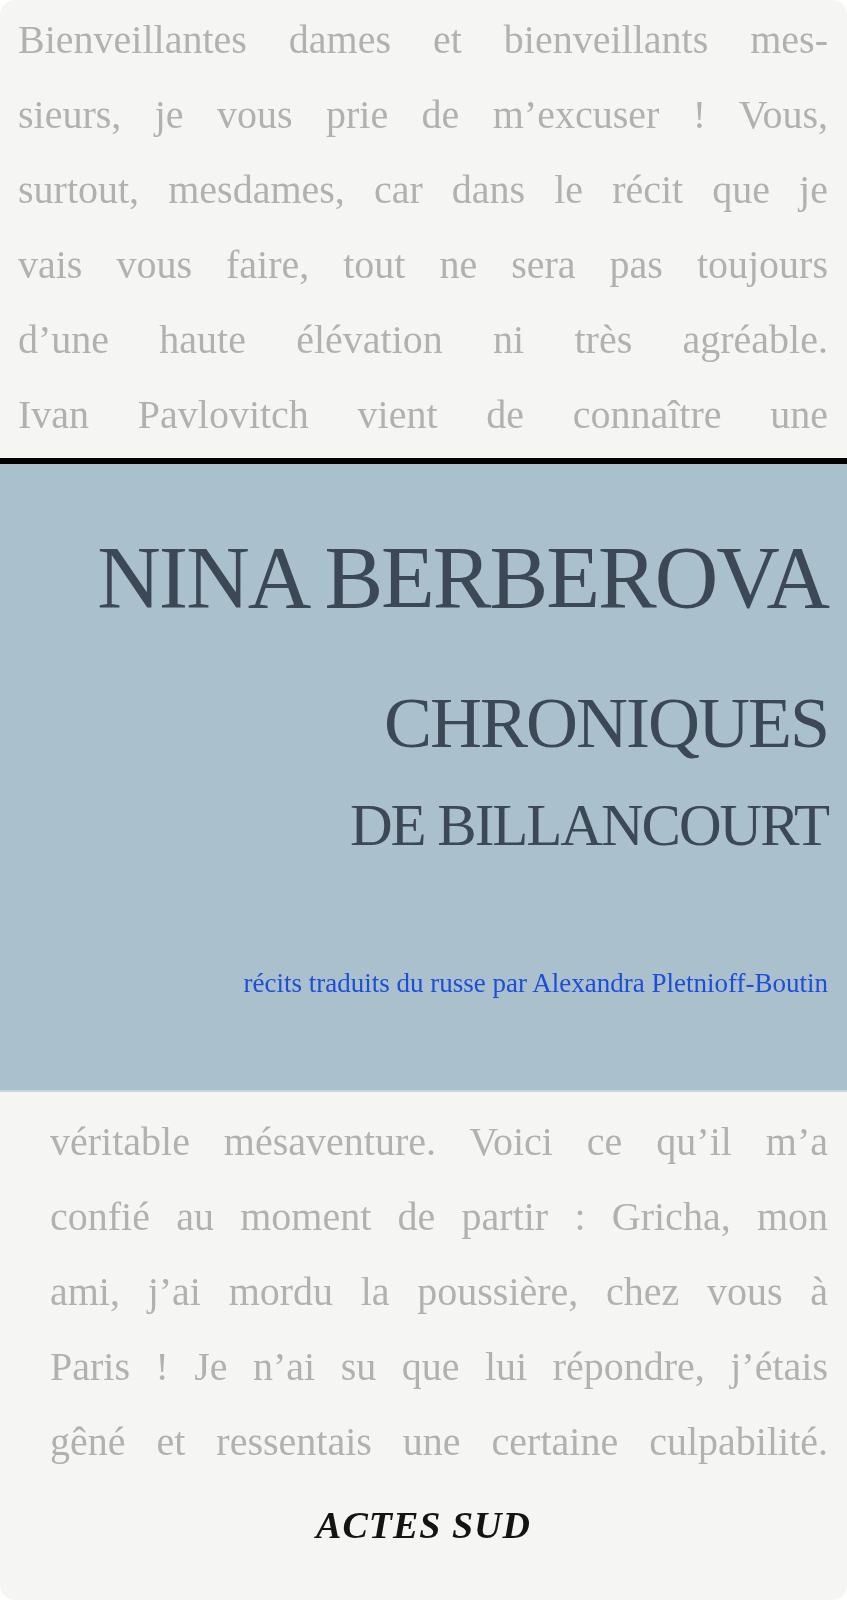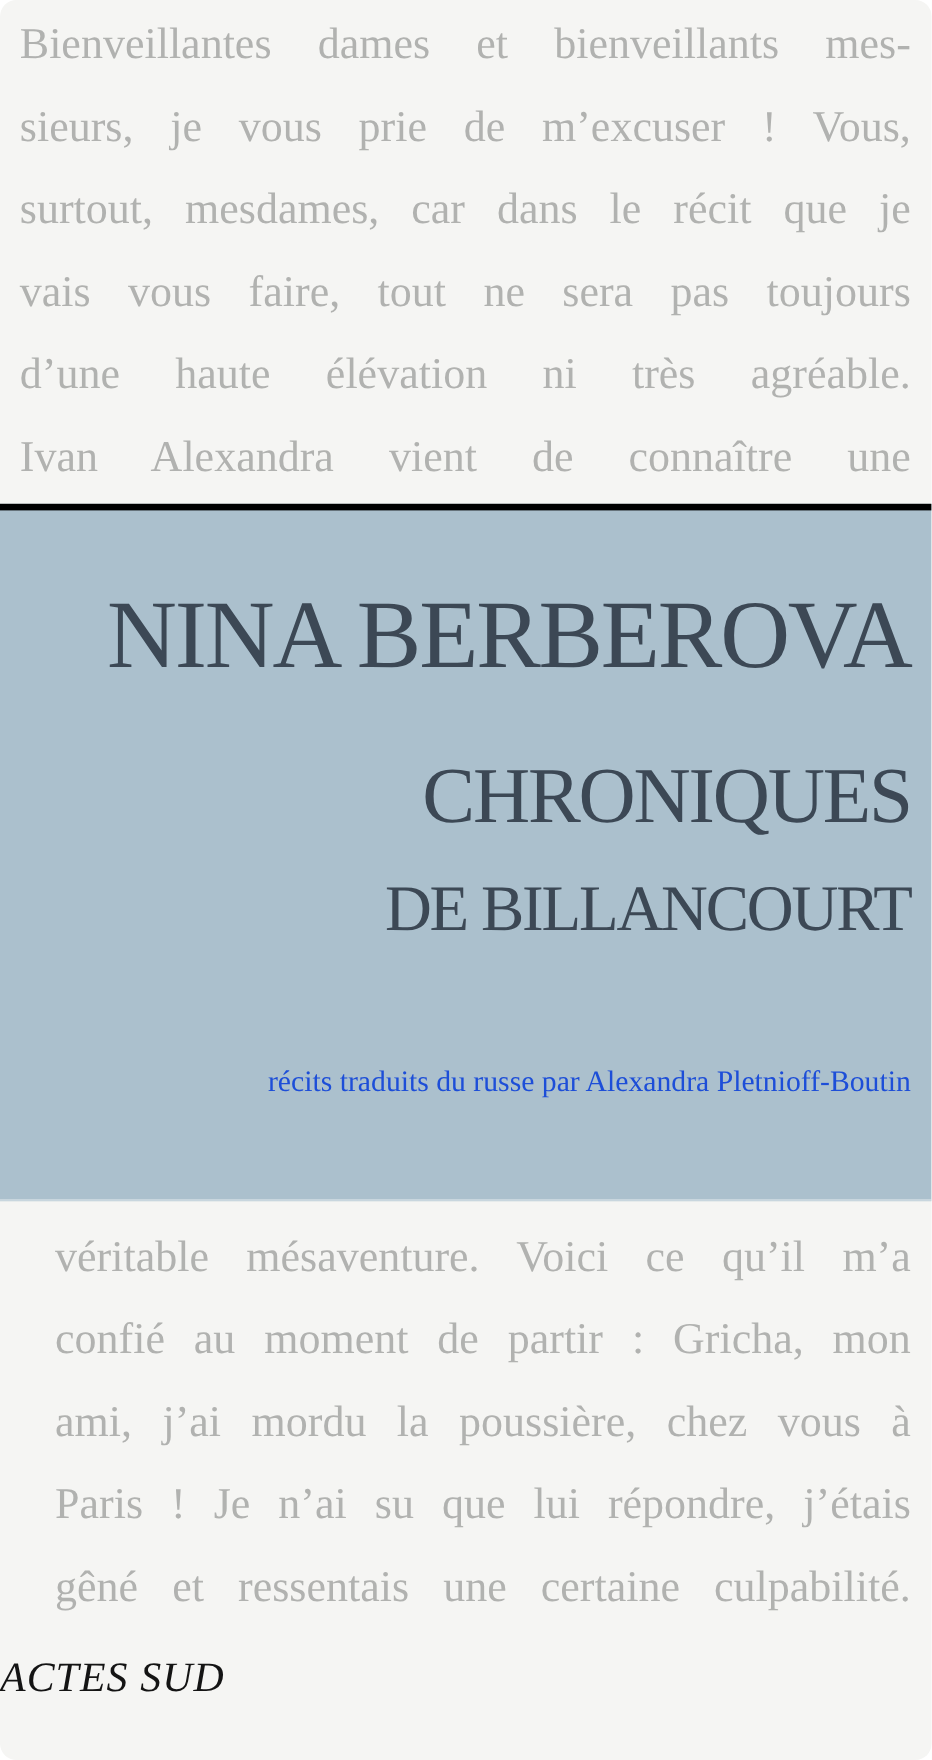--- a/index.html
+++ b/index.html
@@ -73,40 +73,41 @@
     color: #1d4ed8;
     letter-spacing: 0;
   }
 
   
   .publisher {
     position: absolute;
     left: 0;
     top: 1506px;
     width: 847px;
-    text-align: left;
+    text-align: center;
     font-size: 38px;
     font-style: italic;
     line-height: 1;
     color: #141414;
     letter-spacing: 1px;
+    font-weight: bold;
   }
 </style>
 </head>
 <body>
 
 <div class="cover">
 
   <div class="excerpt excerpt-top">
     <div class="line">Bienveillantes dames et bienveillants mes-</div>
     <div class="line">sieurs, je vous prie de m’excuser ! Vous,</div>
     <div class="line">surtout, mesdames, car dans le récit que je</div>
     <div class="line">vais vous faire, tout ne sera pas toujours</div>
     <div class="line">d’une haute élévation ni très agréable.</div>
-    <div class="line">Ivan Alexandra vient de connaître une</div>
+    <div class="line">Ivan Pavlovitch vient de connaître une</div>
   </div>
 
   <div class="panel">
     <div class="panel-line author">NINA BERBEROVA</div>
     <div class="panel-line title1">CHRONIQUES</div>
     <div class="panel-line title2">DE BILLANCOURT</div>
     <div class="panel-line credit">récits traduits du russe par Alexandra Pletnioff-Boutin</div>
   </div>
 
   <div class="excerpt excerpt-bottom">

